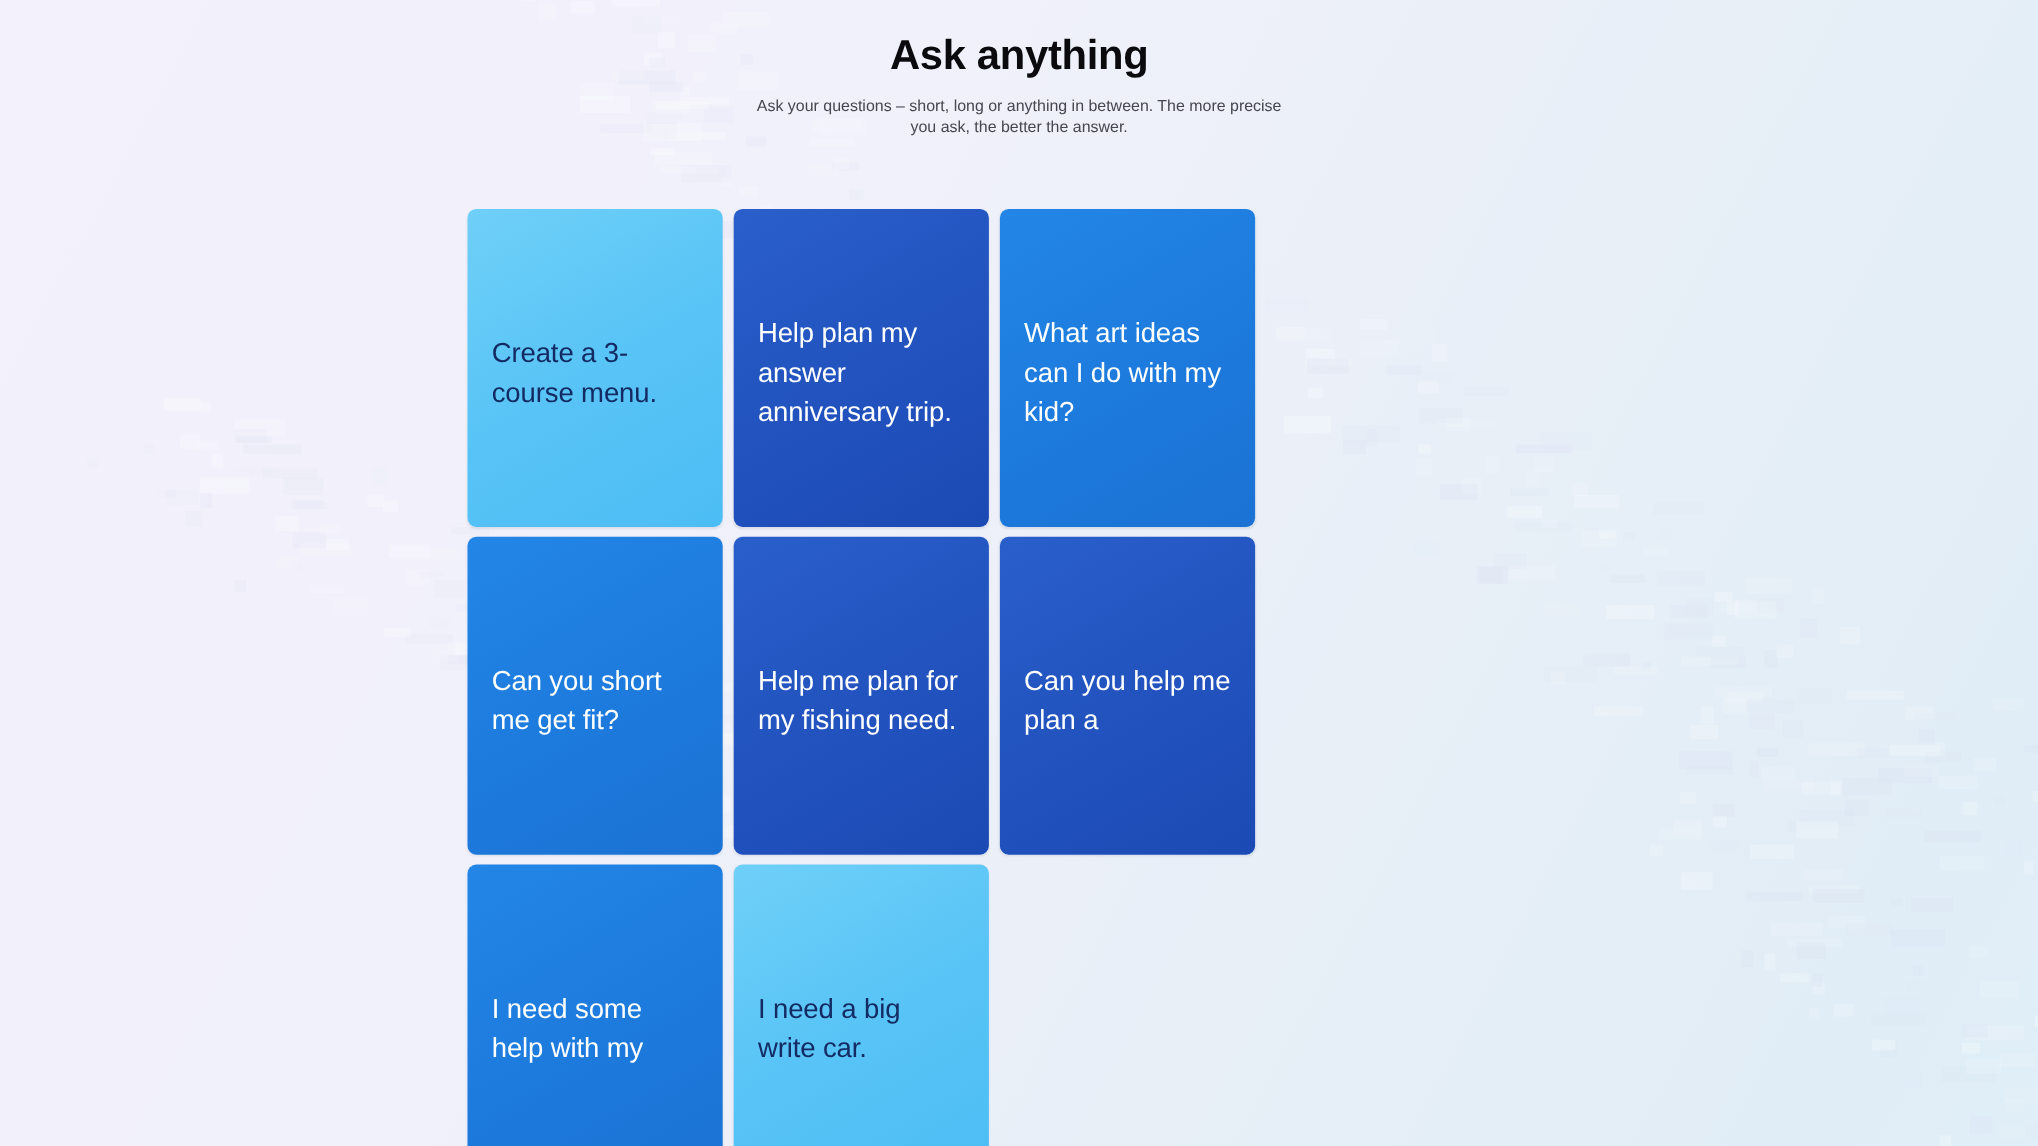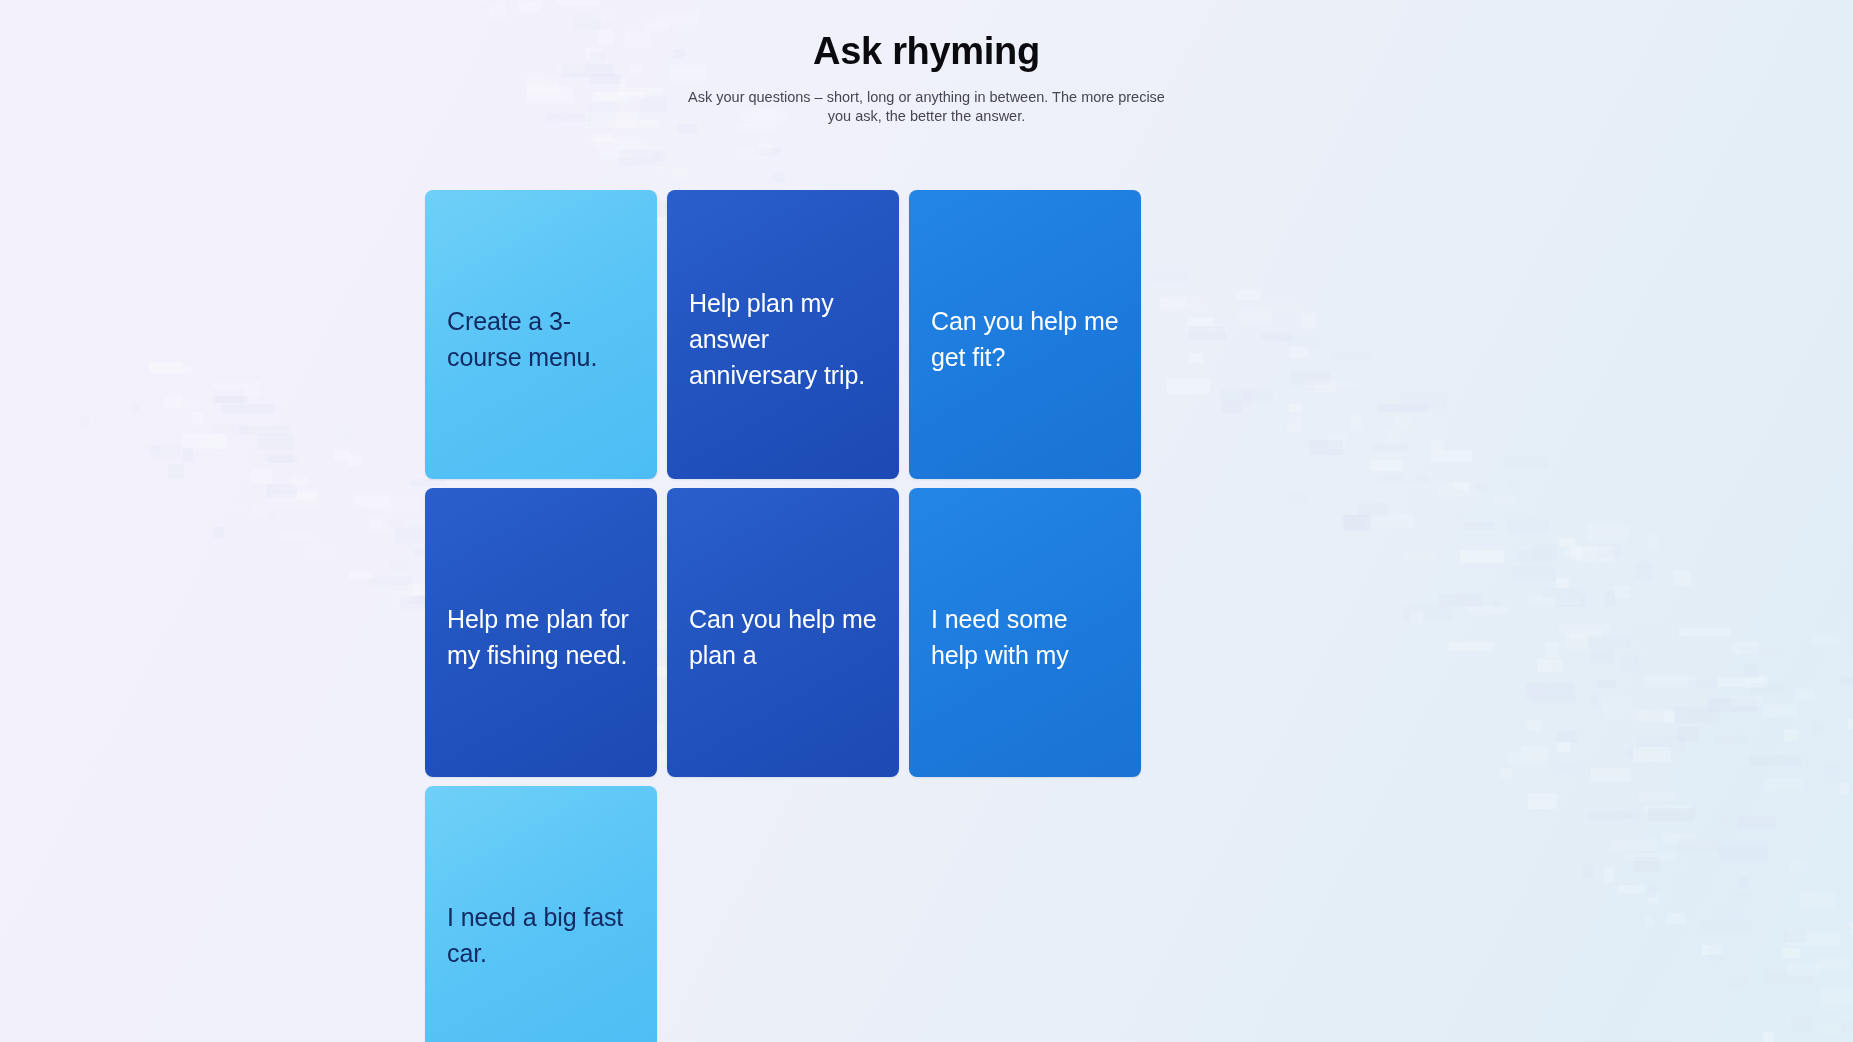--- a/index.html
+++ b/index.html
@@ -456,39 +456,42 @@
     <div class="tex-blk dim" style="left: 1677px; top: 727px; width: 22px; height: 15px; opacity: 0.56;"></div>
     <div class="tex-blk dim" style="left: 1648px; top: 808px; width: 47px; height: 13px; opacity: 0.79;"></div>
     <div class="tex-blk" style="left: 1817px; top: 1023px; width: 44px; height: 12px; opacity: 0.25;"></div>
     <div class="tex-blk dim" style="left: 1784px; top: 931px; width: 23px; height: 12px; opacity: 0.67;"></div>
     <div class="tex-blk" style="left: 1638px; top: 711px; width: 36px; height: 11px; opacity: 0.61;"></div>
     <div class="tex-blk dim" style="left: 1730px; top: 975px; width: 17px; height: 13px; opacity: 0.3;"></div>
     <div class="tex-blk dim" style="left: 1765px; top: 970px; width: 50px; height: 14px; opacity: 0.34;"></div>
   </div>
 
 <div id="header">
-  <h1 id="page-title">Ask rhyming</h1>
+  <h1 id="page-title">Ask anything</h1>
   <p id="page-subtitle">Ask your questions – short, long or anything in between. The more precise you ask, the better the answer.</p>
 </div>
 
 <div id="prompt-grid">
     <button class="prompt-card tone-cyan">
       <span class="card-text">Create a 3-course menu.</span>
     </button>
     <button class="prompt-card tone-deep">
       <span class="card-text">Help plan my answer anniversary trip.</span>
     </button>
     <button class="prompt-card tone-mid">
-      <span class="card-text">Can you help me get fit?</span>
+      <span class="card-text">What art ideas can I do with my kid?</span>
+    </button>
+    <button class="prompt-card tone-mid">
+      <span class="card-text">Can you short me get fit?</span>
     </button>
     <button class="prompt-card tone-deep">
       <span class="card-text">Help me plan for my fishing need.</span>
     </button>
     <button class="prompt-card tone-deep">
       <span class="card-text">Can you help me plan a</span>
     </button>
     <button class="prompt-card tone-mid">
       <span class="card-text">I need some help with my</span>
     </button>
     <button class="prompt-card tone-cyan">
-      <span class="card-text">I need a big fast car.</span>
+      <span class="card-text">I need a big write car.</span>
     </button>
   </div>
 
 </body></html>

